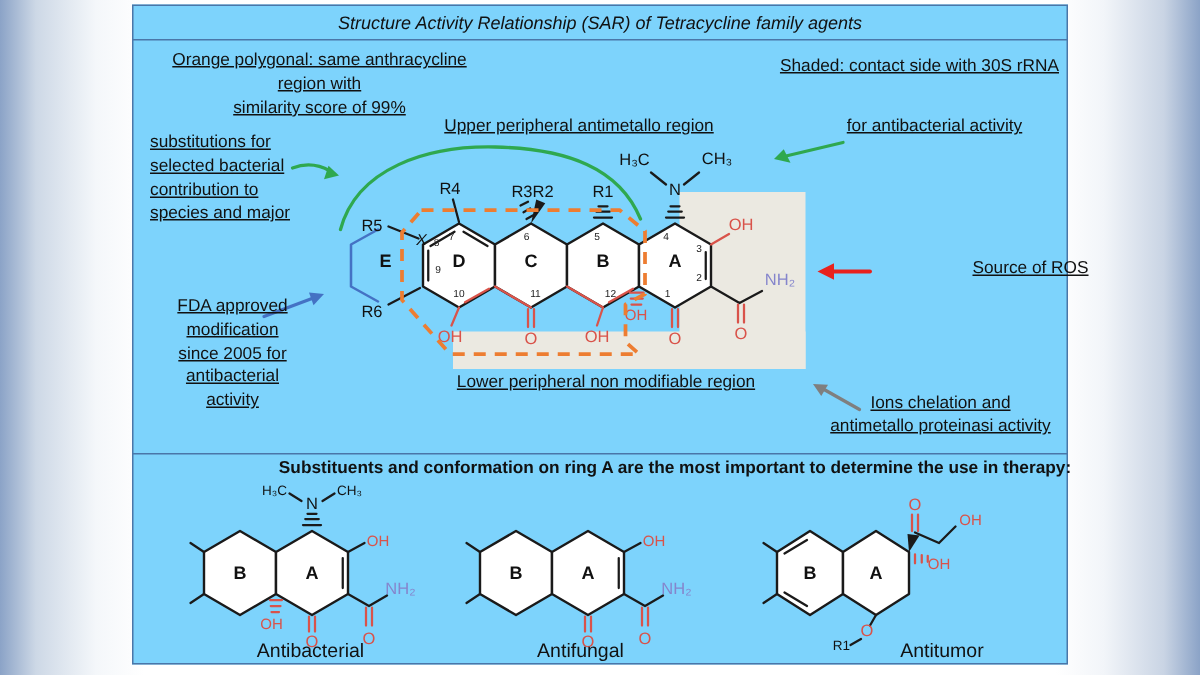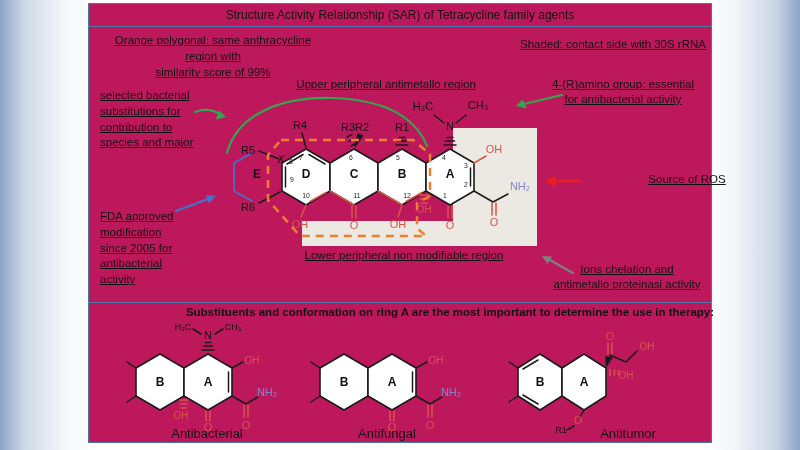--- a/index.html
+++ b/index.html
@@ -1,21 +1,21 @@
 <!DOCTYPE html>
 <html><head>
 <meta charset="utf-8">
 <style>
   html,body{margin:0;padding:0;}
   body{
     width:800px;height:450px;position:relative;overflow:hidden;
     font-family:"Liberation Sans","DejaVu Sans",sans-serif;color:#111;
     background:linear-gradient(90deg,#8ba3c7 0%,#cdd8e6 3%,#f4f7fa 8%,#ffffff 12%,#ffffff 88%,#f2f5f9 92%,#c9d4e4 97%,#8ba3c7 100%);
   }
-  .box{position:absolute;background:#be185d;border:1.4px solid #4a76a8;box-sizing:border-box;}
+  .box{position:absolute;background:#7dd3fc;border:1.4px solid #4a76a8;box-sizing:border-box;font-style:italic;}
   #titleBox{left:88px;top:3px;width:624px;height:24px;display:flex;align-items:center;justify-content:center;}
   #mainBox{left:88px;top:26px;width:624px;height:277px;}
   #bottomBox{left:88px;top:302px;width:624px;height:141px;}
   .title-text{font-size:12px;font-weight:500;color:#111;}
   .note{position:absolute;font-size:11.5px;line-height:15.8px;color:#111;z-index:5;text-decoration:underline;}
   .center{text-align:center;} .right{text-align:right;}
   #overlay{position:absolute;left:0;top:0;z-index:3;}
   .bond{stroke:#1a1a1a;stroke-width:1.5;fill:none;stroke-linecap:round;}
   .hex{fill:#ffffff;stroke:#1a1a1a;stroke-width:1.6;stroke-linejoin:round;}
   .redbond{stroke:#d9534a;stroke-width:1.5;fill:none;stroke-linecap:round;}
@@ -157,36 +157,35 @@
   <text class="structlabel" x="628" y="438">Antitumor</text>
 </svg>
 
 <div class="note center" style="left:98px;top:33px;width:230px;">
   <div>Orange polygonal: same anthracycline region with</div>
   <div>similarity score of 99%</div>
 </div>
 <div class="note right" style="left:480px;top:37px;width:226px;">Shaded: contact side with 30S rRNA</div>
 
 <div class="note" style="left:100px;top:88px;width:116px;">
+  <div>substitutions for</div>
   <div>selected bacterial</div>
-  <div>substitutions for</div>
   <div>contribution to</div>
   <div>species and major</div>
 </div>
 
-<div class="note" style="left:100px;top:209px;width:110px;">
+<div class="note" style="left:100px;top:197px;width:110px;text-align:center;">
   <div>FDA approved</div>
   <div>modification</div>
   <div>since 2005 for</div>
   <div>antibacterial</div>
   <div>activity</div>
 </div>
 
 <div class="note center" style="left:543px;top:77px;width:160px;line-height:15px;">
-  <div>4-(R)amino group: essential</div>
   <div>for antibacterial activity</div>
 </div>
 
 <div class="note center" style="left:573px;top:172px;width:134px;line-height:15px;margin-left:47px;">
   <div>Source of ROS</div>
 </div>
 
 <div class="note center" style="left:545px;top:262px;width:164px;line-height:15px;">
   <div>Ions chelation and</div>
   <div>antimetallo proteinasi activity</div>

